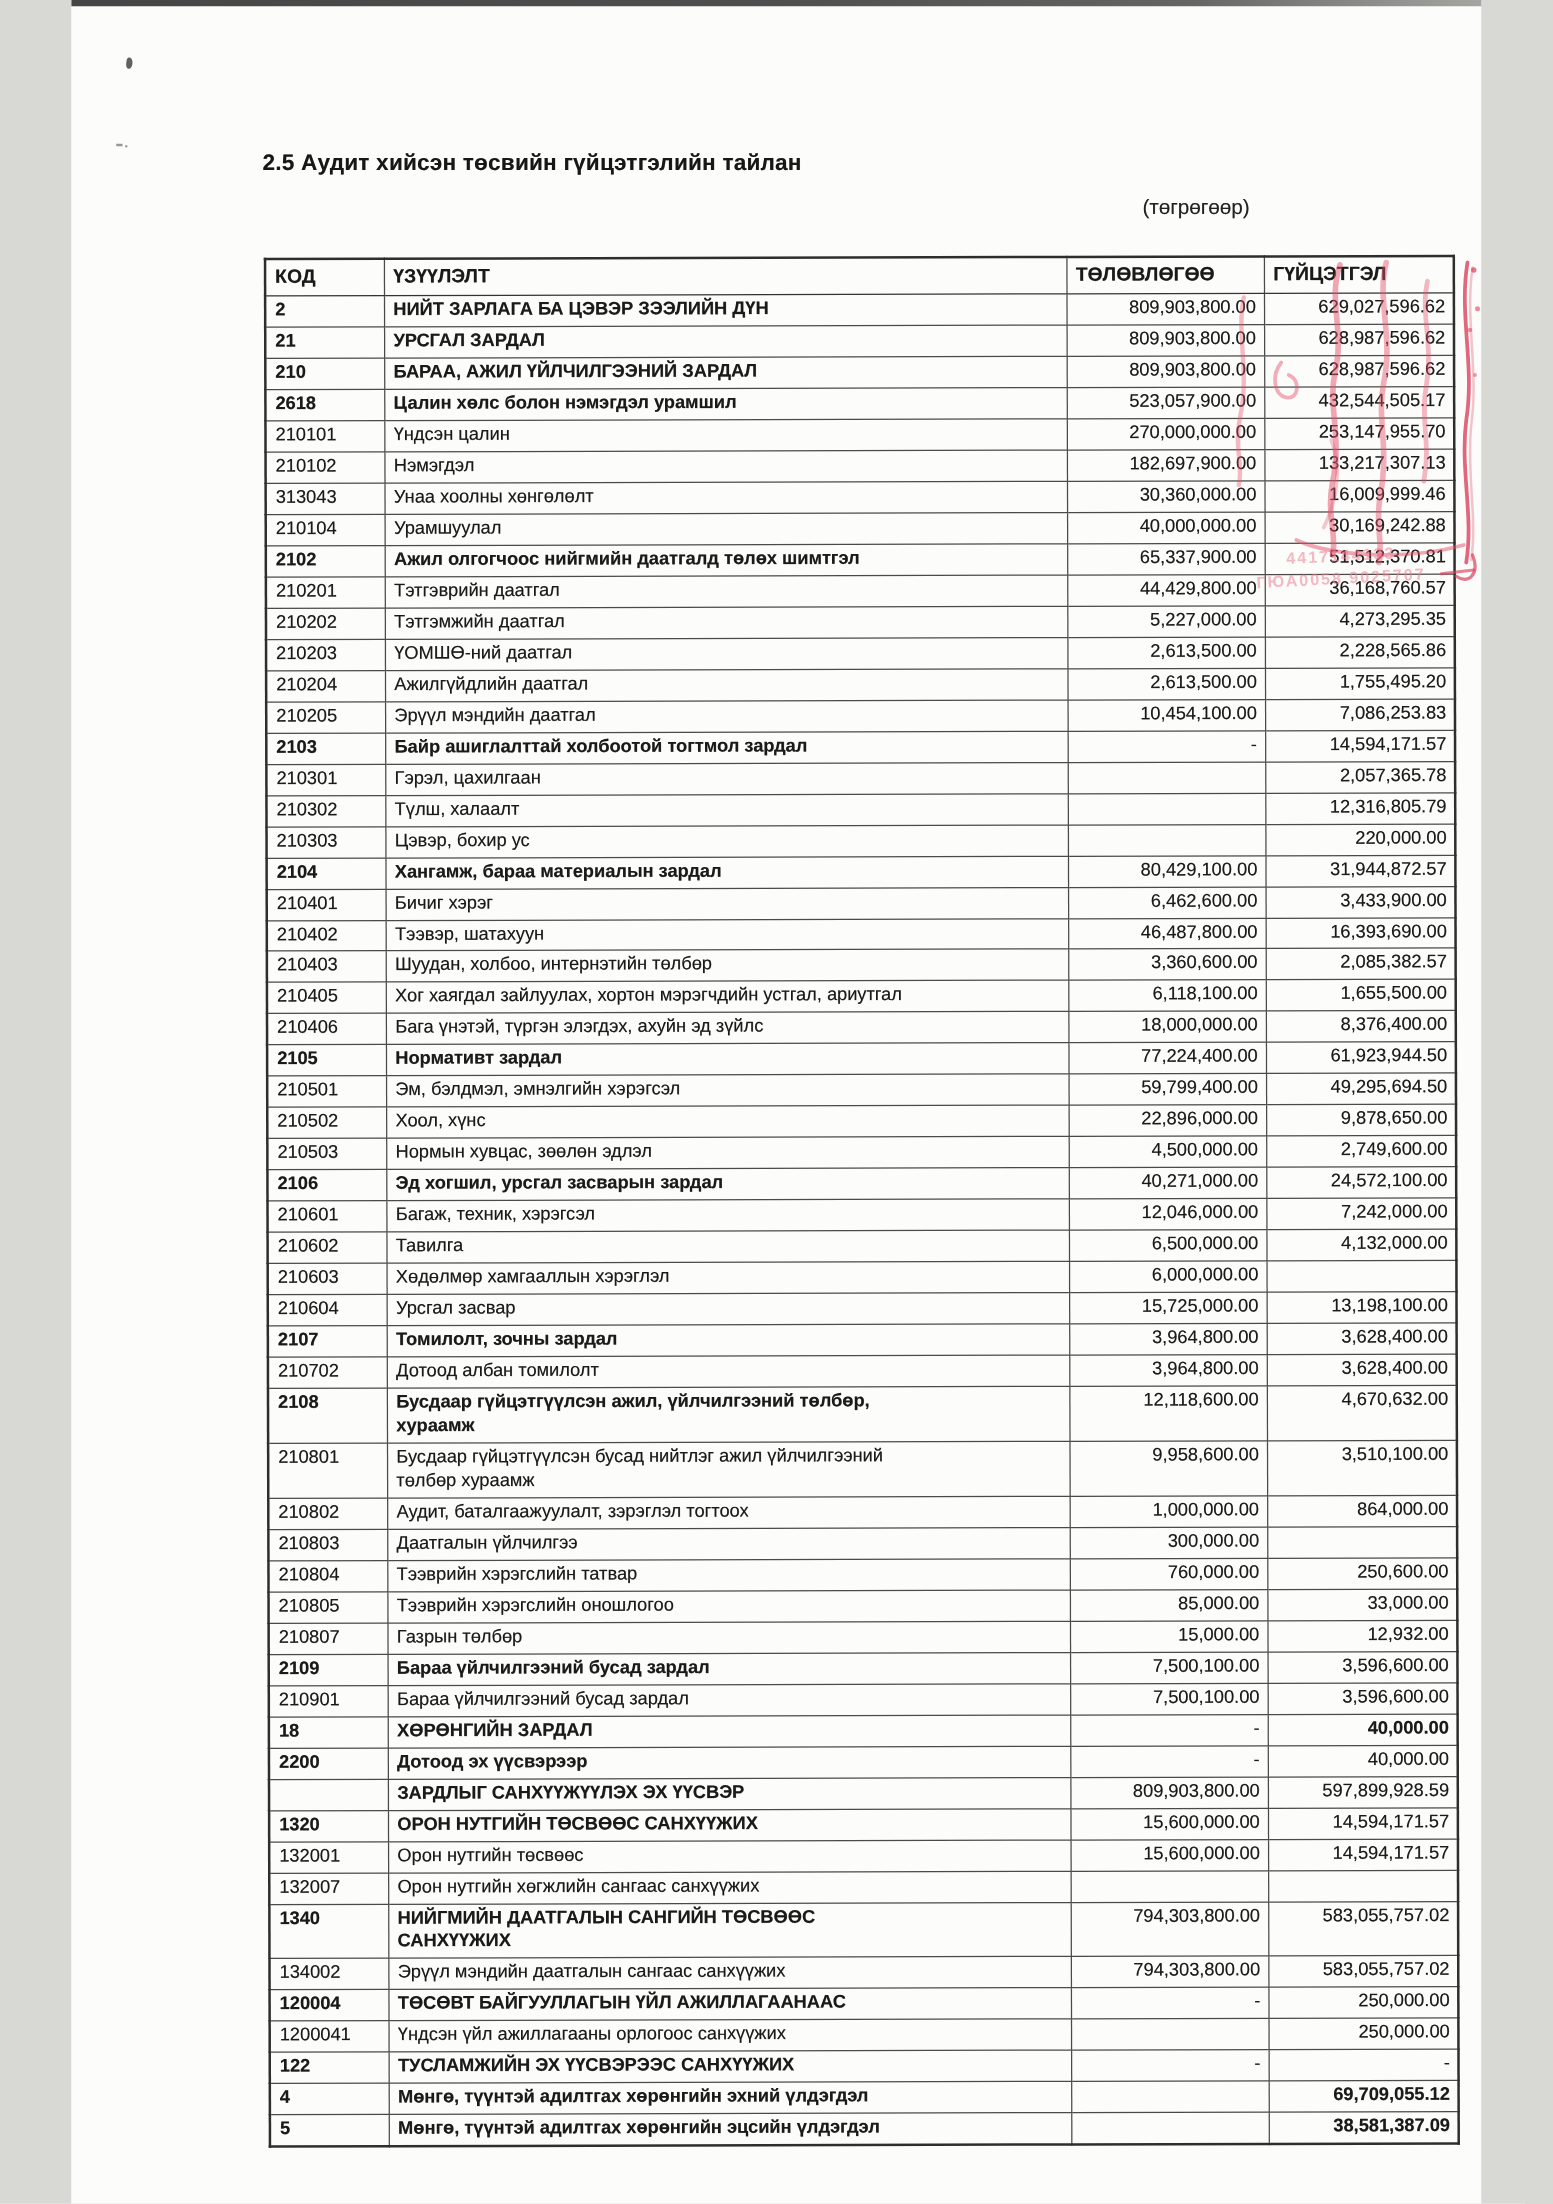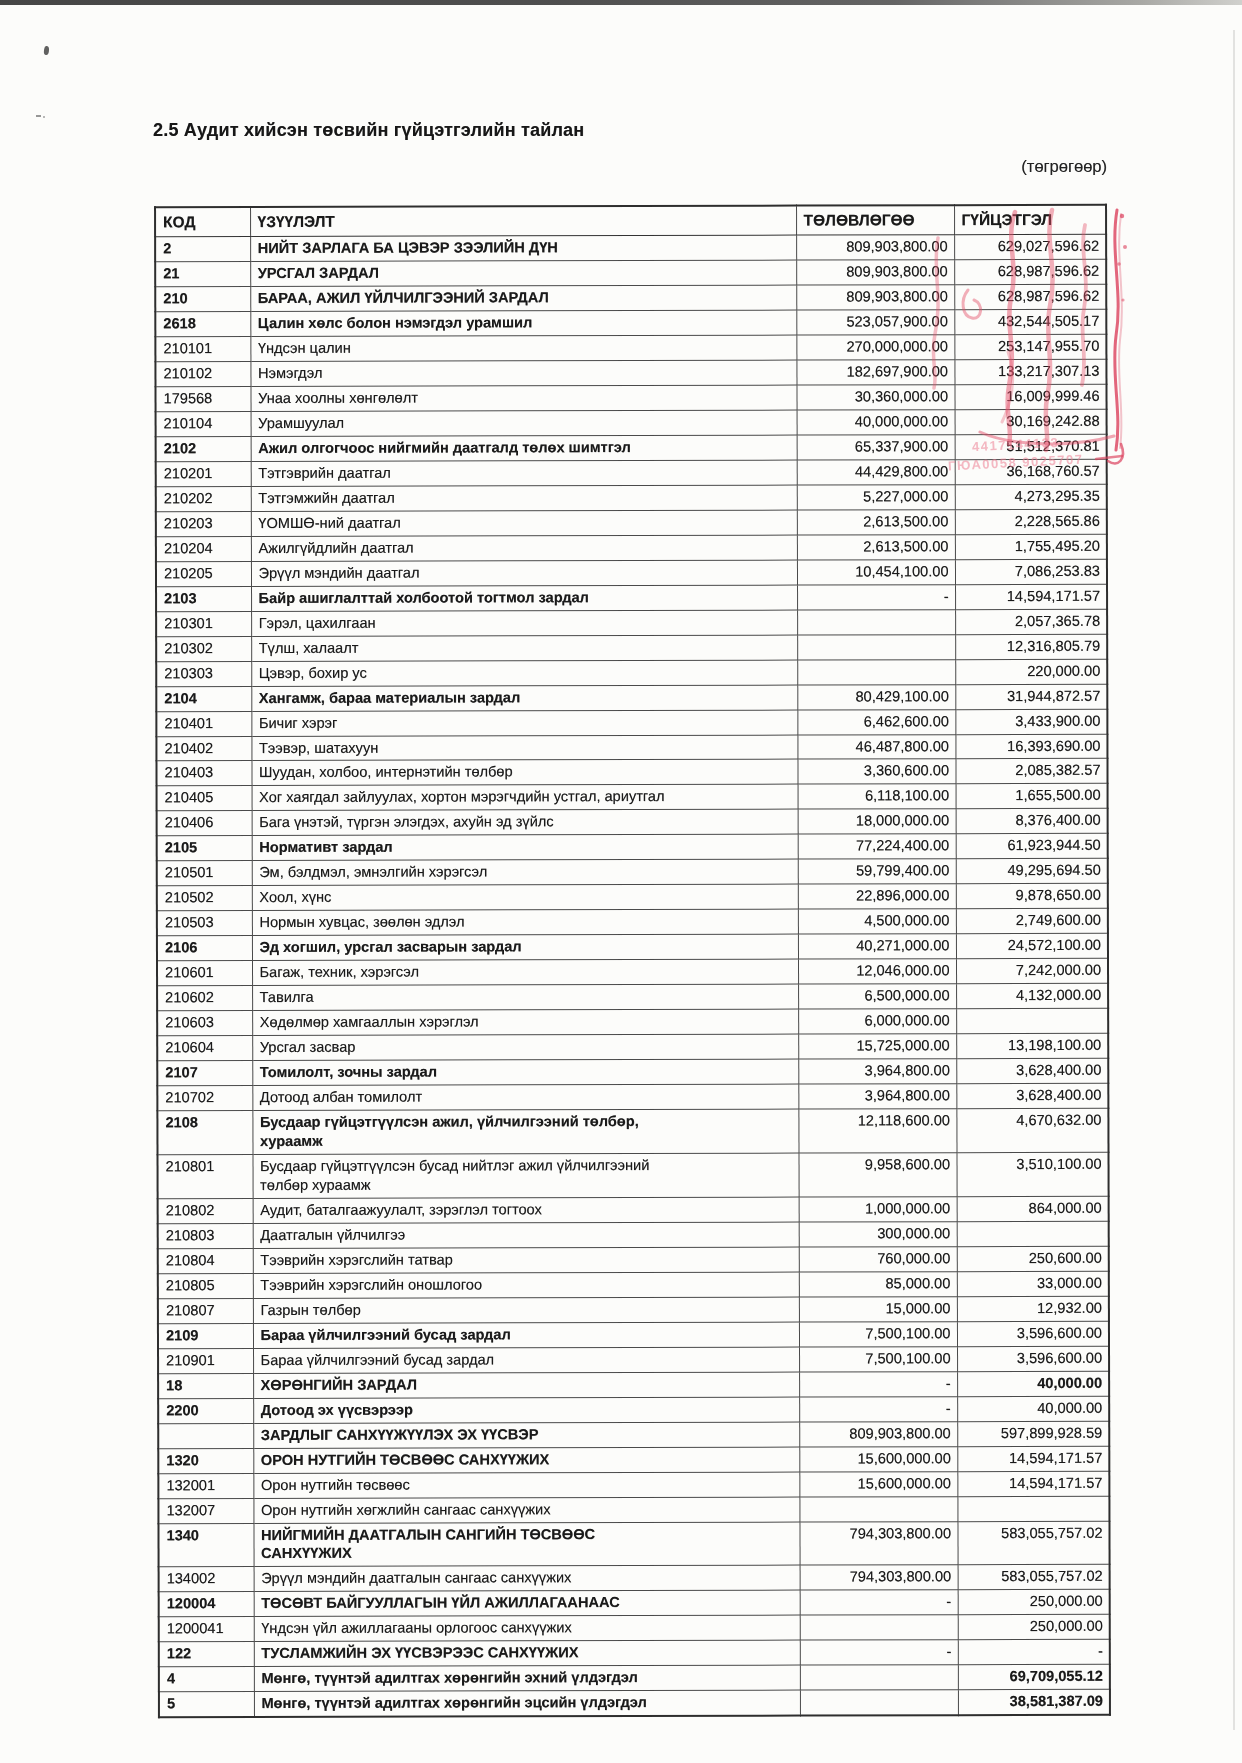--- a/index.html
+++ b/index.html
@@ -1,37 +1,37 @@
 <!DOCTYPE html>
 <html><head>
 <meta charset="utf-8">
 <style>
   * { margin:0; padding:0; box-sizing:border-box; }
   body { background:#d8d8d4; font-family:"Liberation Sans", sans-serif; }
   .page {
-    position:relative; width:1242px; height:1763px; margin:0 auto;
+    position:relative; width:1128px; height:1763px; margin:0 auto;
     background:#fcfcfa; overflow:hidden;
   }
   
   .scan-top-band { position:absolute; top:0; left:0; width:1242px; height:5px;
     background:linear-gradient(90deg,#262626 0%,#303030 45%,#4a4a4a 72%,#9a9a96 92%,#c9c9c5 100%);
     opacity:.85; }
   .scan-dot-1 { position:absolute; left:44px; top:46px; width:5px; height:9px;
     background:#3a3a3a; border-radius:40% 60% 50% 50%; transform:rotate(8deg); opacity:.8; }
   .scan-dot-2 { position:absolute; left:36px; top:114px; width:9px; height:3px; opacity:.6; }
   .scan-dot-2::before { content:""; position:absolute; left:0; top:1px; width:5px; height:2px; background:#555; }
   .scan-dot-2::after  { content:""; position:absolute; right:0; top:2px; width:2px; height:2px; background:#666; border-radius:50%; }
   .scan-edge-line { position:absolute; left:1233px; top:30px; width:2px; height:1700px;
     background:rgba(110,110,108,0.18); }
 
   .doc-title { position:absolute; left:153px; top:120px; width:700px;
     font-size:18px; font-weight:bold; color:#171717; letter-spacing:.2px;
     text-shadow:.2px .2px .4px rgba(20,20,20,.45); }
   .currency-note { position:absolute; left:857px; top:157px; width:250px;
-    font-size:16.5px; color:#222; text-align:right;
+    font-size:16.5px; color:#222; 
     text-shadow:.2px .2px .4px rgba(20,20,20,.4); }
 
   .table-wrap { position:absolute; left:156px; top:205px; width:951px; transform:rotate(-0.15deg); }
   table.tbl { width:951px; border-collapse:collapse; table-layout:fixed;
     border:2px solid #2e2e2e; background:transparent; }
   .tbl th, .tbl td { border:1px solid #4a4a4a; color:#1a1a1a;
     font-size:14.6px; line-height:1.3; padding:2px 6px 3px 7px;
     vertical-align:top; overflow:hidden;
     text-shadow:.2px .2px .35px rgba(25,25,25,.5); }
   .tbl thead th { font-size:15.5px; font-weight:bold; text-align:left;
@@ -112,21 +112,21 @@
             <td class="td-num">270,000,000.00</td>
             <td class="td-num">253,147,955.70</td>
           </tr>
           <tr>
             <td class="td-code">210102</td>
             <td class="td-label">Нэмэгдэл</td>
             <td class="td-num">182,697,900.00</td>
             <td class="td-num">133,217,307.13</td>
           </tr>
           <tr>
-            <td class="td-code">179568</td>
+            <td class="td-code">313043</td>
             <td class="td-label">Унаа хоолны хөнгөлөлт</td>
             <td class="td-num">30,360,000.00</td>
             <td class="td-num">16,009,999.46</td>
           </tr>
           <tr>
             <td class="td-code">210104</td>
             <td class="td-label">Урамшуулал</td>
             <td class="td-num">40,000,000.00</td>
             <td class="td-num">30,169,242.88</td>
           </tr>

